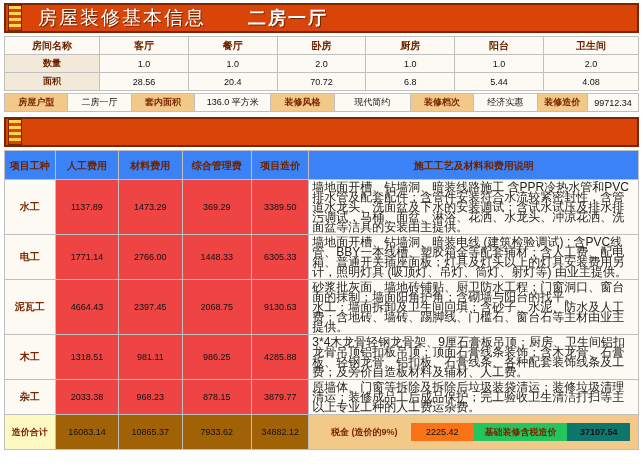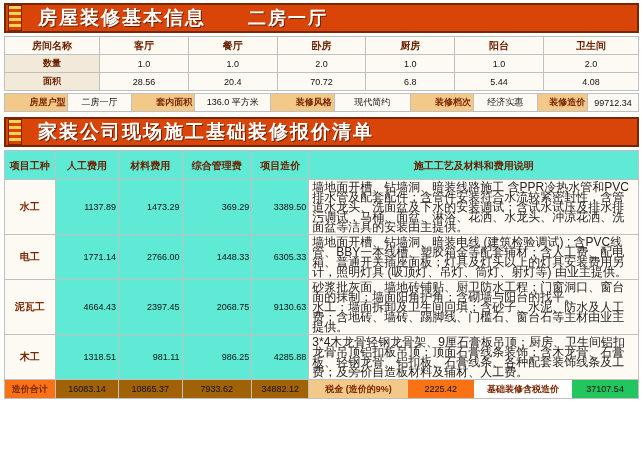--- a/index.html
+++ b/index.html
@@ -18,21 +18,21 @@
     position:relative;
     background:#d94508;
     border:2px solid #7a2600;
     height:30px;
     display:flex;align-items:center;
     box-sizing:border-box;
     margin-bottom:3px;
   }
   .title-bar .tb-text{
     color:#ffffff;
-    font-weight:bold;
+    font-weight:normal;
     font-size:19px;
     letter-spacing:2px;
     padding-left:16px;
     text-shadow:1px 1px 0 #6b2200;
   }
   .title-bar .tb-sub{
     color:#ffffff;
     font-weight:bold;
     font-size:18px;
     letter-spacing:2px;
@@ -52,48 +52,48 @@
   td,th{
     border:1px solid #c0c0c0;
     padding:1px 2px;
     font-size:9px;
     text-align:center;
     vertical-align:middle;
     overflow:hidden;
     white-space:nowrap;
   }
   .hdr td{
-    background:#5eead4;
+    background:#3b82f6;
     font-weight:bold;
     color:#6b2200;
     height:15px;
     font-size:10px;
   }
   .t1 td{height:15px;background:#fdfaf3;}
   .t1 .rowlabel{background:#f2e9d8;font-weight:bold;color:#6b2200;}
 
   
   .style-row td{height:15px;background:#fdfaf3;}
-  .style-row .k{background:#f3c98a;font-weight:bold;color:#7a2600;text-align:right;}
+  .style-row .k{background:#f3c98a;font-weight:bold;color:#7a2600;}
 
   
   .t2 td{height:auto;white-space:normal;}
   .t2 .hdr td{height:26px;white-space:normal;line-height:11px;}
   .t2 .trade{background:#fdfaf3;font-weight:bold;color:#7a2600;font-size:10px;}
-  .t2 .num{background:#5eead4;text-align:right;font-size:9px;}
+  .t2 .num{background:#ef4444;text-align:center;font-size:9px;}
   .t2 .desc{
     text-align:left;
     background:#fdfaf3;
     font-size:12px;
     line-height:10px;
     padding:2px 3px;
     white-space:normal;
     color:#222;
   }
-  .t2 .totrow td{background:#f97316;font-weight:bold;color:#7a2600;height:16px;}
+  .t2 .totrow td{background:#fef9c3;font-weight:bold;color:#7a2600;height:16px;}
   .t2 .totrow .plain{background:#a16207;color:#111;font-weight:normal;}
   .t2 .totrow .k2{background:#f3c98a;}
   .spacer{height:5px;}
 </style>
 </head>
 <body>
 
 <div class="sheet">
 
   <div class="title-bar">
@@ -169,21 +169,20 @@
       <td class="k">装修造价</td>
       <td>99712.34</td>
     </tr>
   </tbody>
     </table>
 
   <div class="spacer"></div>
 
   <div class="title-bar">
     <div class="tb-deco"></div>
-    <div class="tb-text">家装公司现场施工基础装修报价清单</div>
   </div>
 
   <table class="t2">
     <colgroup>
       <col style="width:8%">
         <col style="width:10%">
         <col style="width:10%">
       <col style="width:11%">
         <col style="width:9%">
         <col style="width:52%">
@@ -232,41 +231,49 @@
       <td class="trade">木工</td>
       <td class="num">1318.51</td>
       <td class="num">981.11</td>
       <td class="num">986.25</td>
       <td class="num">4285.88</td>
       <td class="desc">3*4木龙骨轻钢龙骨架、9厘石膏板吊顶；厨房、卫生间铝扣龙骨吊顶铝扣板吊顶；顶面石膏线条装饰；含木龙骨、石膏板、轻钢龙骨、铝扣板、石膏线条、各种配套装饰线条及工费；及旁价自造板材料及辅材、人工费。</td>
     </tr>
 
 
 
+    <tr>
+      <td class="trade">杂工</td>
+      <td class="num">2033.38</td>
+      <td class="num">968.23</td>
+      <td class="num">878.15</td>
+      <td class="num">3879.77</td>
+      <td class="desc">原墙体、门窗等拆除及拆除后垃圾装袋清运；装修垃圾清理清运；装修成品工后成品保护；完工验收卫生清洁打扫等主以上专业工种的人工费运杂费。</td>
+    </tr>
 
     <tr class="totrow">
       <td>造价合计</td>
       <td class="plain">16083.14</td>
       <td class="plain">10865.37</td>
       <td class="plain">7933.62</td>
       <td class="plain">34882.12</td>
-      <td class="k2" style="padding:0">
+      <td class="k2" style="padding:8px">
         <table style="border:none;width:100%;table-layout:fixed;">
           <colgroup>
                 <col style="width:30%">
                 <col style="width:20%">
                 <col style="width:30%">
                 <col style="width:20%">
               </colgroup>
           <tbody>
                 <tr>
             <td style="border:none;background:#f3c98a;font-weight:bold;color:#7a2600;">税金 (造价的9%)</td>
             <td style="border:none;background:#f97316;font-weight:normal;color:#111;">2225.42</td>
-            <td style="border:none;background:#ffffff;font-weight:bold;color:#7a2600;">基础装修含税造价</td>
-            <td style="border:none;background:#22c55e;font-weight:normal;color:#111;text-align:center;">37107.54</td>
+            <td style="border:none;background:#22c55e;font-weight:bold;color:#7a2600;">基础装修含税造价</td>
+            <td style="border:none;background:#0f766e;font-weight:bold;color:#111;text-align:center;">37107.54</td>
           </tr>
         </tbody>
             </table>
       </td>
     </tr>
   </tbody>
     </table>
 
 </div>
 

